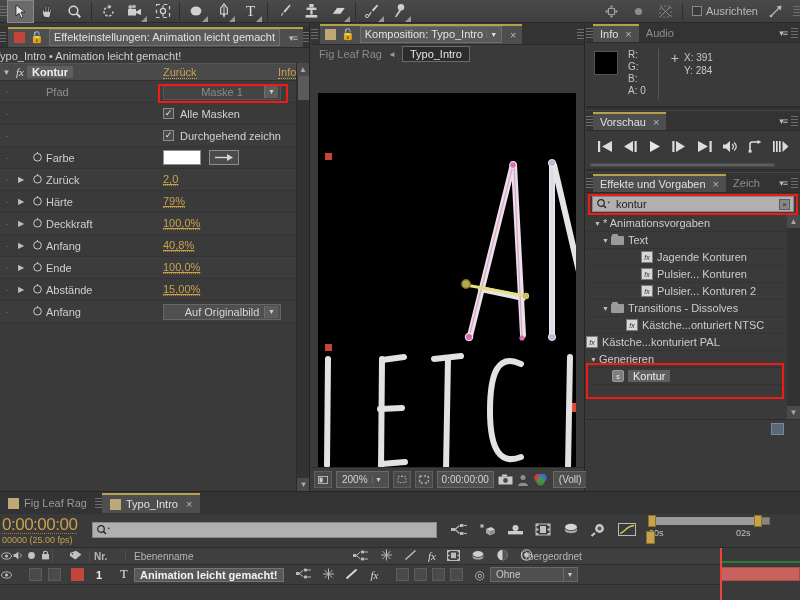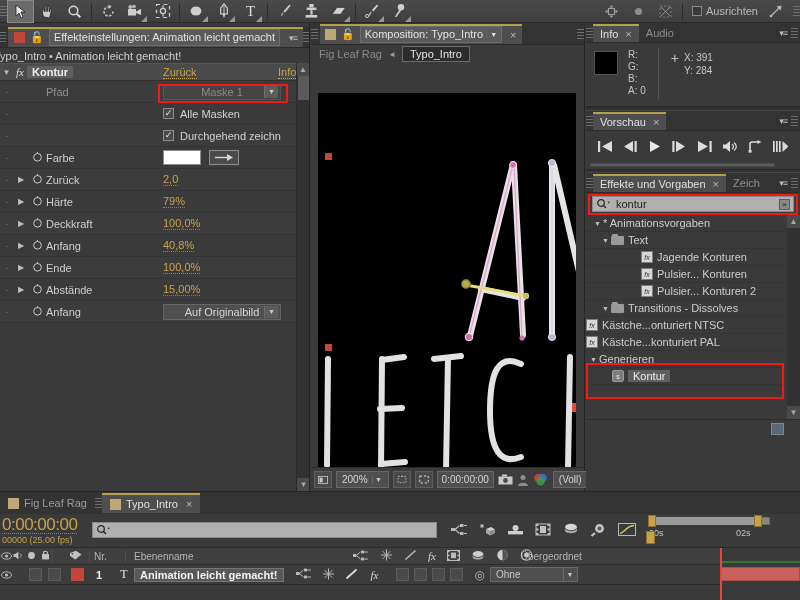--- a/index.html
+++ b/index.html
@@ -79,21 +79,21 @@
     height:22px; display:flex; align-items:center; border-bottom:1px solid #333;
     position:relative; background:#3c3c3c;
   }
   .prow:nth-child(even){ background:#3a3a3a; }
   .prow .dot { width:14px; text-align:center; color:#7d7d7d; font-size:9px;}
   .prow .tw { width:14px; text-align:center; color:#bdbdbd; font-size:8px; }
   .stopw { width:18px; text-align:center; color:#c9c9c9; font-size:11px; }
   .plabel { font-size:11px; color:#cfcfcf; }
   .plabel.dim { color:#8e8e8e; }
   .pval { position:absolute; left:163px; color:#c8a24b; font-size:11px;
-      border-bottom:1px dotted #9b7f3a; }
+      border-bottom:1px dotted #9b7f3a;text-decoration:underline; }
   .dropdown {
     position:absolute; left:163px; width:118px; height:16px;
     background:#4f4f4f; border:1px solid #666; display:flex; align-items:center;
     justify-content:center; color:#d6d6d6; font-size:11px;
   }
   .dropdown.dim { color:#8b8b8b; background:#444; border-color:#555;}
   .dropdown .dcar {
     position:absolute; right:2px; top:1px; width:14px;height:12px;
     background:#5c5c5c; display:flex;align-items:center;justify-content:center;
     font-size:7px; color:#ccc; border-left:1px solid #6e6e6e;
@@ -928,21 +928,21 @@
       </div>
       <div class="tr" style="padding-left:55px">
         <span class="preicon">fx</span>
         <span>Pulsier... Konturen 2</span>
       </div>
       <div class="tr" style="padding-left:14px">
         <span class="tw">▼</span>
         <span class="fold"></span>
         <span>Transitions - Dissolves</span>
       </div>
-      <div class="tr" style="">
+      <div class="tr" style="padding-left:40px">
         <span class="preicon">fx</span>
         <span>Kästche...onturiert NTSC</span>
       </div>
       <div class="tr" style="">
         <span class="preicon">fx</span>
         <span>Kästche...konturiert PAL</span>
       </div>
       <div class="tr" style="padding-left:2px">
         <span class="tw">▼</span>
         <span>Generieren</span>
@@ -1094,21 +1094,21 @@
             <path d="M2.6 4 L2.6 2.4 C2.6 0.8 6.4 0.8 6.4 2.4 L6.4 4" fill="none" stroke="#c2c2c2" stroke-width="1.1"></path>
           </svg>
       </span>
       <span style="width:9px;border-left:1px solid #505050;height:12px;"></span>
       <span style="width:28px;text-align:center">
         <svg width="13" height="11" viewBox="0 0 13 11">
             <path d="M1 3 L7 0.8 L12.4 4.6 L6.4 9.6 L1 6 Z" fill="#c2c2c2"></path>
             <circle cx="3.4" cy="3.8" r="0.9" fill="#4a4a4a"></circle>
           </svg>
       </span>
-      <span style="width:36px;padding-left:4px;border-left:1px solid #505050;">Nr.</span>
+      <span style="width:36px;padding-left:4px;border-left:1px solid #505050;font-weight:bold;">Nr.</span>
       <span style="padding-left:8px;border-left:1px solid #505050;width:222px;">Ebenenname</span>
       <span style="display:flex;align-items:center;gap:11px;margin-left:6px;width:150px;">
         <span>
           <svg width="16" height="11" viewBox="0 0 16 11">
               <rect x="0" y="4" width="3.4" height="3" fill="#b8b8b8"></rect>
               <path d="M3.4 5.5 L7.4 2 M3.4 5.5 L7.4 9" stroke="#b8b8b8" stroke-width="1"></path>
               <rect x="8" y="0.6" width="3" height="2.8" fill="#b8b8b8"></rect>
               <rect x="8" y="7.6" width="3" height="2.8" fill="#b8b8b8"></rect>
               <path d="M11 2 L15 2 M11 9 L15 9" stroke="#b8b8b8" stroke-width="1"></path>
             </svg>

